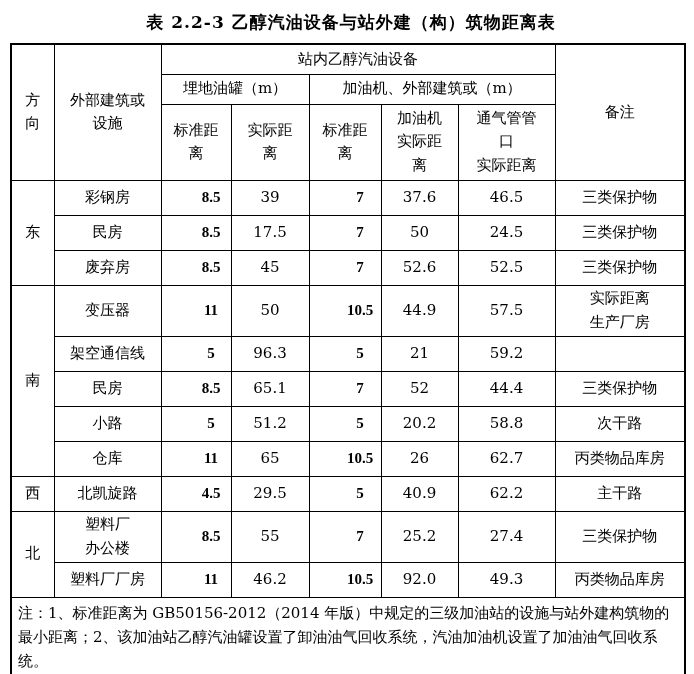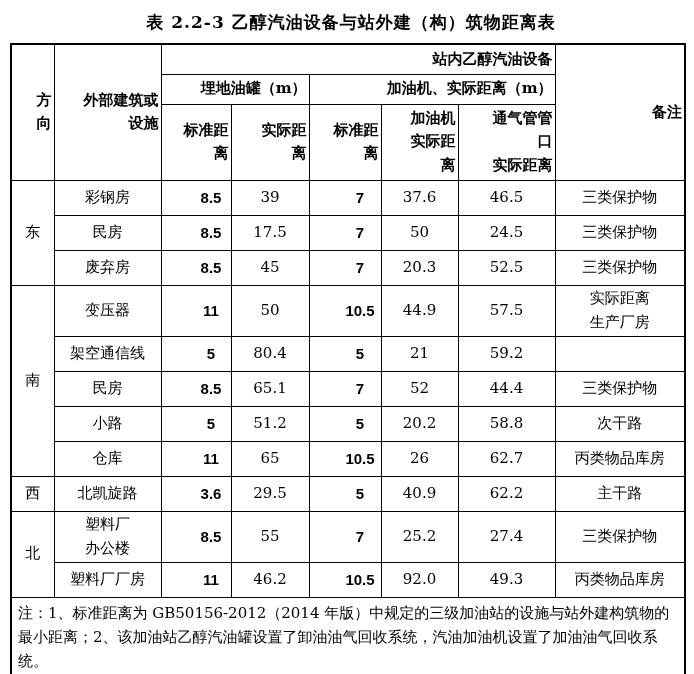--- a/index.html
+++ b/index.html
@@ -34,26 +34,25 @@
     border: 1px solid #000;
     text-align: center;
     vertical-align: middle;
     padding: 1px 2px;
     font-size: 15px;
     white-space: pre-line;
     overflow: hidden;
     line-height: 1.55;
   }
   .dist-table thead th {
-    font-weight: bold;
-    text-align: right;
+    font-weight: normal;
   }
   .dist-table .std-cell {
     font-weight: bold;
-    font-family: Liberation Sans, sans-serif;
+    font-family: Liberation Serif, serif;
     padding-left: 32px;
   }
   .dist-table .val-cell,
   .dist-table .name-cell,
   .dist-table .dir-cell,
   .dist-table .remark-cell {
     font-weight: normal;
   }
   tr.hrow-1 { height: 30px; }
   tr.hrow-2 { height: 30px; }
@@ -92,21 +91,21 @@
       <tr class="hrow-1">
         <th rowspan="3">方
 向</th>
         <th rowspan="3">外部建筑或
 设施</th>
         <th colspan="5">站内乙醇汽油设备</th>
         <th rowspan="3">备注</th>
       </tr>
       <tr class="hrow-2">
         <th colspan="2">埋地油罐（m）</th>
-        <th colspan="3">加油机、实际距离（m）</th>
+        <th colspan="3">加油机、外部建筑或（m）</th>
       </tr>
       <tr class="hrow-3">
         <th>标准距
 离</th>
         <th>实际距
 离</th>
         <th>标准距
 离</th>
         <th>加油机
 实际距
@@ -135,39 +134,39 @@
           <td class="std-cell">7</td>
           <td class="val-cell">50</td>
           <td class="val-cell">24.5</td>
           <td class="remark-cell">三类保护物</td>
         </tr>
         <tr>
           <td class="name-cell">废弃房</td>
           <td class="std-cell">8.5</td>
           <td class="val-cell">45</td>
           <td class="std-cell">7</td>
-          <td class="val-cell">20.3</td>
+          <td class="val-cell">52.6</td>
           <td class="val-cell">52.5</td>
           <td class="remark-cell">三类保护物</td>
         </tr>
         <tr class="tall">
           <td class="dir-cell" rowspan="5">南</td>
           <td class="name-cell">变压器</td>
           <td class="std-cell">11</td>
           <td class="val-cell">50</td>
           <td class="std-cell">10.5</td>
           <td class="val-cell">44.9</td>
           <td class="val-cell">57.5</td>
           <td class="remark-cell">实际距离
 生产厂房</td>
         </tr>
         <tr>
           <td class="name-cell">架空通信线</td>
           <td class="std-cell">5</td>
-          <td class="val-cell">80.4</td>
+          <td class="val-cell">96.3</td>
           <td class="std-cell">5</td>
           <td class="val-cell">21</td>
           <td class="val-cell">59.2</td>
           <td class="remark-cell"></td>
         </tr>
         <tr>
           <td class="name-cell">民房</td>
           <td class="std-cell">8.5</td>
           <td class="val-cell">65.1</td>
           <td class="std-cell">7</td>
@@ -189,21 +188,21 @@
           <td class="std-cell">11</td>
           <td class="val-cell">65</td>
           <td class="std-cell">10.5</td>
           <td class="val-cell">26</td>
           <td class="val-cell">62.7</td>
           <td class="remark-cell">丙类物品库房</td>
         </tr>
         <tr>
           <td class="dir-cell" rowspan="1">西</td>
           <td class="name-cell">北凯旋路</td>
-          <td class="std-cell">3.6</td>
+          <td class="std-cell">4.5</td>
           <td class="val-cell">29.5</td>
           <td class="std-cell">5</td>
           <td class="val-cell">40.9</td>
           <td class="val-cell">62.2</td>
           <td class="remark-cell">主干路</td>
         </tr>
         <tr class="tall">
           <td class="dir-cell" rowspan="2">北</td>
           <td class="name-cell">塑料厂
 办公楼</td>

